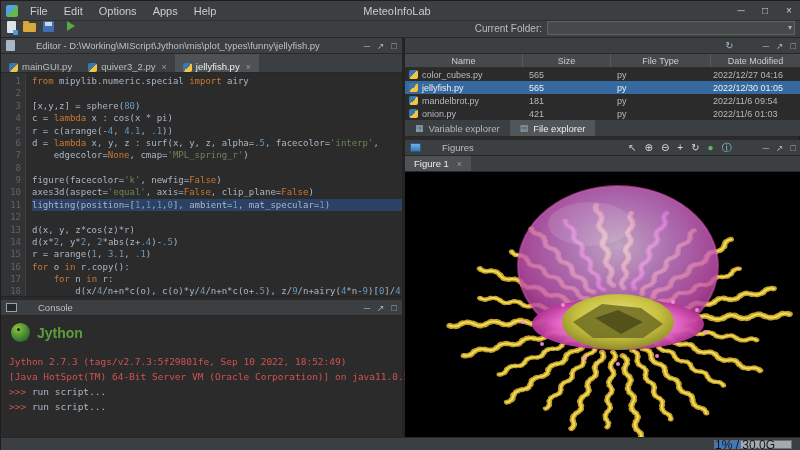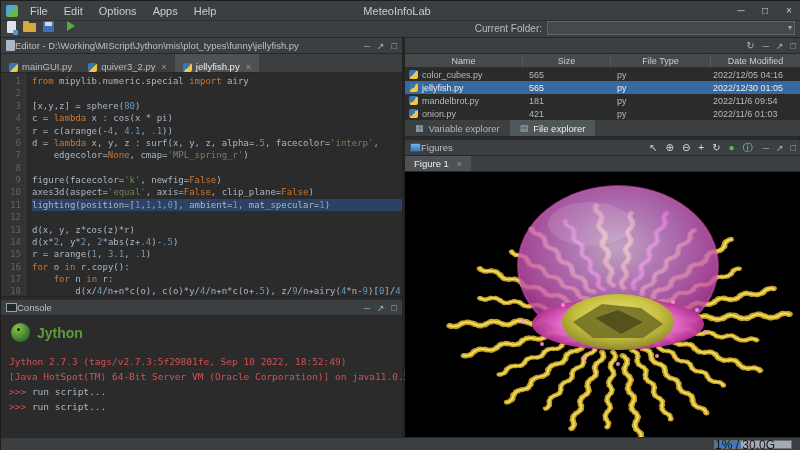--- a/index.html
+++ b/index.html
@@ -28,21 +28,21 @@
   .icon-save:before{content:"";position:absolute;top:1px;left:2px;right:2px;height:4px;background:#cfd8dc}
   .icon-run{width:0;height:0;border-left:8px solid #58a942;border-top:5px solid transparent;border-bottom:5px solid transparent;margin-left:6px}
   .folder-group{margin-left:auto;display:flex;align-items:center;gap:5px}
   .folder-label{font-size:10px;color:#bbb}
   .folder-combo{position:relative;width:248px;height:14px;background:#45494a;border:1px solid #5e6262;
     font-size:9.5px;color:#ddd;line-height:12px;padding:0 14px 0 4px;white-space:nowrap;overflow:hidden}
   .folder-combo .arrow{position:absolute;right:2px;top:0;font-size:8px;color:#aaa;line-height:12px}
 
   
   .panel-header{height:16px;background:#3c3f41;border-bottom:1px solid #282828;display:flex;
-    align-items:center;font-size:9.5px;color:#bfbfbf;padding:0 5px;gap:0}
+    align-items:center;font-size:9.5px;color:#bfbfbf;padding:0 5px;gap:21px}
   .ph-ctrl{margin-left:auto;display:flex;gap:7px}
   .ph-ctrl .phc,.phc{font-size:9px;color:#9fb6c4;line-height:16px}
   .refresh{font-size:10px;color:#9fb6c4;margin-left:auto}
   .refresh+.ph-ctrl{margin-left:8px}
   .ph-doc{width:9px;height:11px;background:#a9b7c6;border-radius:1px}
   .ph-con{width:11px;height:9px;background:#23282a;border:1px solid #8fa6b2}
   .ph-fig{width:11px;height:9px;background:linear-gradient(#6fb3e8,#3a78b5);border:1px solid #2a5a8a}
 
   
   .editor{position:absolute;left:0;top:37px;width:401px;height:258px;background:#2b2b2b}
@@ -232,21 +232,21 @@
         <div class="fh fc4">Date Modified</div>
       </div>
     <div>
         <div class="frow">
           <div class="fc fc1">
             <span class="pyicon"></span>
             <span>color_cubes.py</span>
           </div>
           <div class="fc fc2">565</div>
           <div class="fc fc3">py</div>
-          <div class="fc fc4">2022/12/05 04:16</div>
+          <div class="fc fc4">2022/12/27 04:16</div>
         </div>
         <div class="frow selected">
           <div class="fc fc1">
             <span class="pyicon"></span>
             <span>jellyfish.py</span>
           </div>
           <div class="fc fc2">565</div>
           <div class="fc fc3">py</div>
           <div class="fc fc4">2022/12/30 01:05</div>
         </div>

